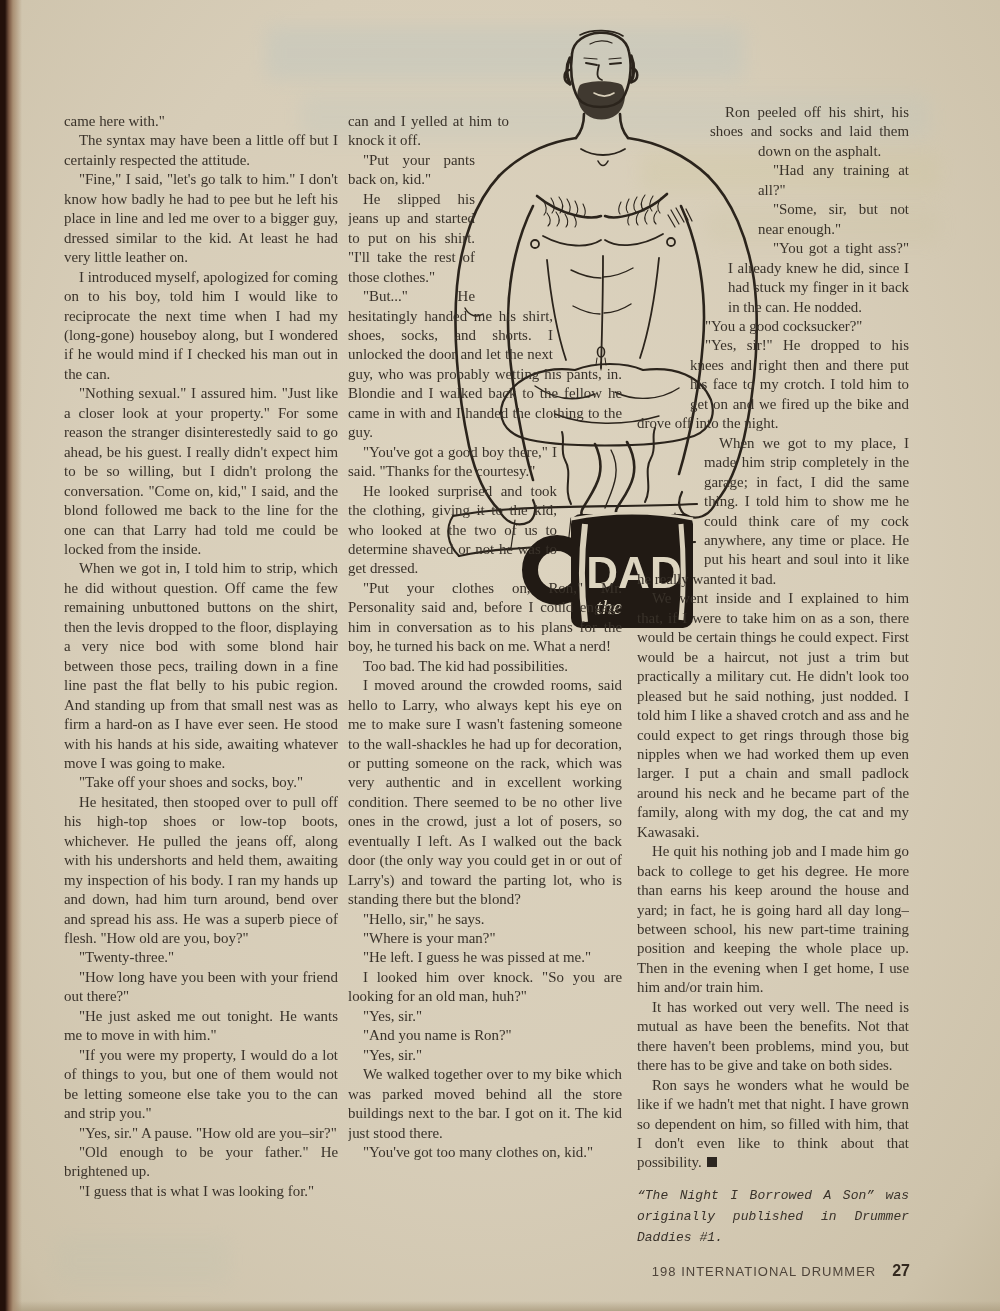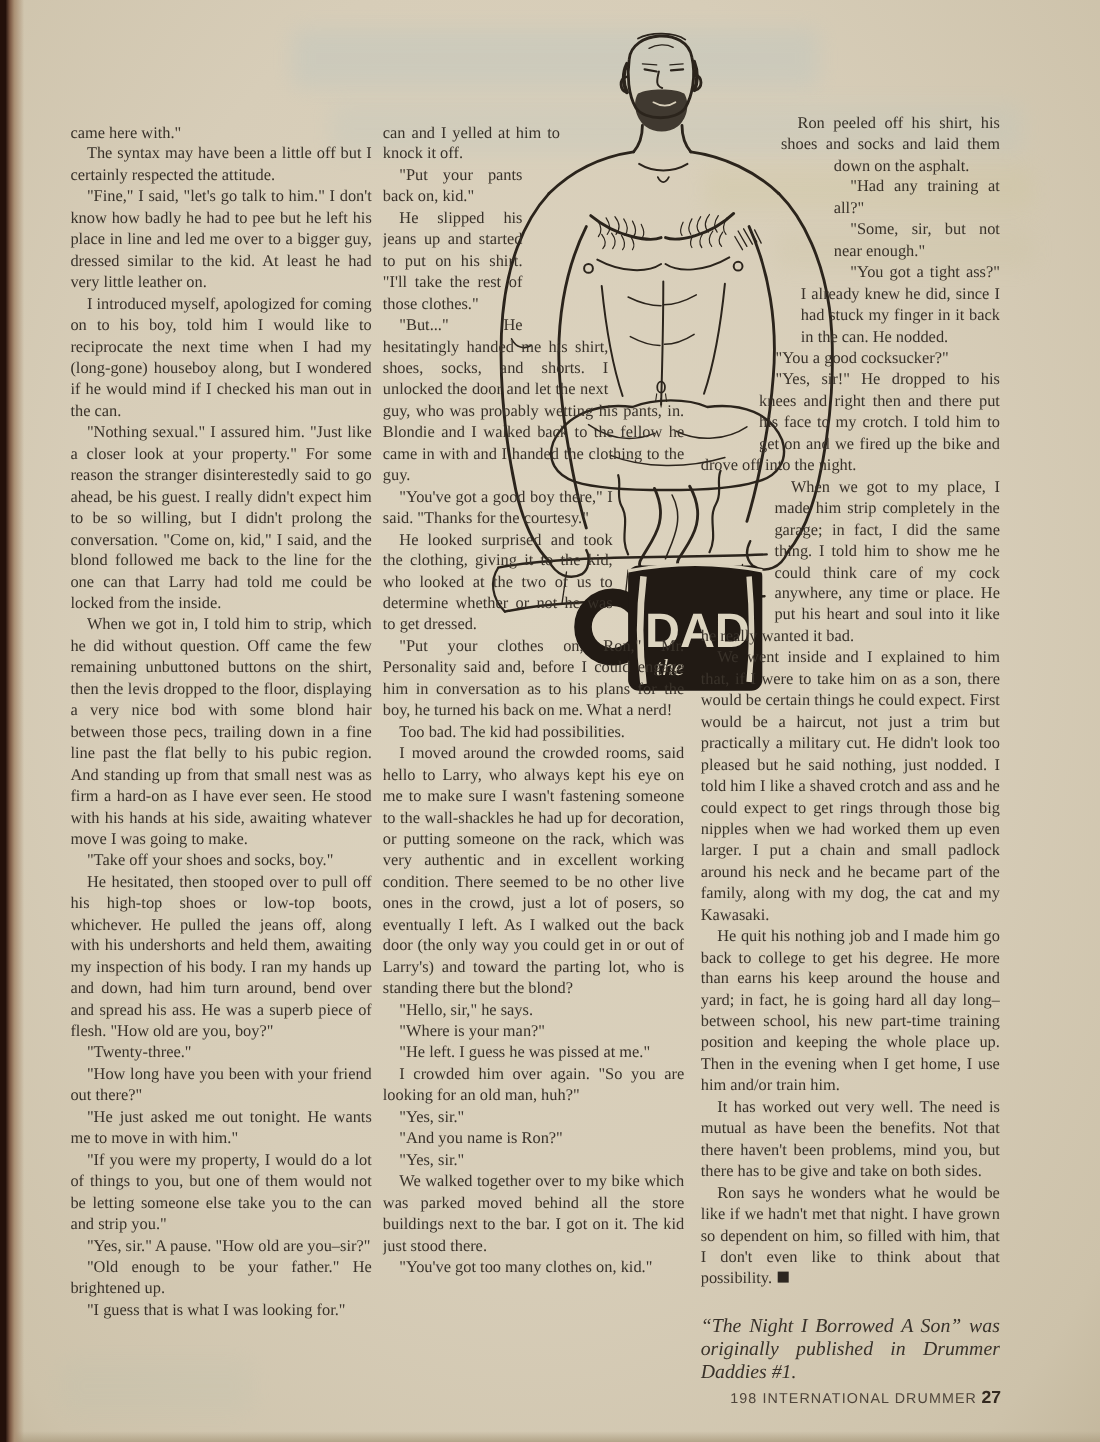--- a/index.html
+++ b/index.html
@@ -16,29 +16,29 @@
     position:absolute;left:0;bottom:0;width:100%;height:10px;z-index:4;
     background:linear-gradient(0deg,#b2a488 0%,rgba(178,164,136,0) 100%);
   }
   .ghost{position:absolute;z-index:0;border-radius:8px;filter:blur(9px);}
   .col{
     position:absolute;z-index:2;text-align:justify;color:#39322a;overflow:hidden;
     font-size:14.9px;line-height:19.45px;
   }
   .col p{margin:0;text-indent:15px;}
   .col p.noindent{text-indent:0;}
-  .col p.note{font-style:italic;text-indent:0;margin-top:22px;font-size:18px;line-height:21px;}
+  .col p.note{font-style:italic;text-indent:0;margin-top:12px;font-size:13px;line-height:21px;font-family:Liberation Mono, monospace;}
   .fl-r{float:right;clear:right;margin-left:9px;}
   .fl-l{float:left;clear:left;margin-right:9px;}
   .endsq{display:inline-block;width:10px;height:10px;background:#2c2620;margin-left:5px;vertical-align:baseline;}
   .footer{
     position:absolute;left:560px;top:1262px;width:350px;z-index:3;text-align:right;
     font-family:"Liberation Sans", sans-serif;color:#4e443a;font-size:13px;letter-spacing:1px;
   }
-  .footer .pnum{font-weight:bold;font-size:16px;letter-spacing:0;color:#33291f;margin-left:4px;}
+  .footer .pnum{font-weight:bold;font-size:16px;letter-spacing:0;color:#33291f;margin-left:16px;}
   svg.art{position:absolute;left:375px;top:8px;width:545px;height:650px;z-index:1;pointer-events:none;}
 </style>
 </head>
 <body>
 
 <div class="page">
 
   <div class="ghost" style="left:265px;top:26px;width:480px;height:54px;background:#b4c3c2;opacity:.30;"></div>
   <div class="ghost" style="left:300px;top:94px;width:630px;height:46px;background:#b8c5c0;opacity:.22;"></div>
   <div class="ghost" style="left:640px;top:152px;width:300px;height:40px;background:#c9c28f;opacity:.18;"></div>
@@ -139,28 +139,28 @@
   <div class="col" id="col-middle" style="left:348px;top:112px;width:274px;height:1145px;">
       <div class="fl-r" style="width: 104px; height: 40px;"></div>
       <div class="fl-r" style="width: 138px; height: 136px;"></div>
       <div class="fl-r" style="width: 60px; height: 58px;"></div>
       <p class="noindent">can and I yelled at him to knock it off.</p>
       <p>"Put your pants back on, kid."</p>
       <p>He slipped his jeans up and started to put on his shirt. "I'll take the rest of those clothes."</p>
       <p>"But..." He hesitatingly handed me his shirt, shoes, socks, and shorts. I unlocked the door and let the next guy, who was probably wetting his pants, in. Blondie and I walked back to the fellow he came in with and I handed the clothing to the guy.</p>
       <div class="fl-r" style="width: 56px; height: 120px;"></div>
       <p>"You've got a good boy there," I said. "Thanks for the courtesy."</p>
-      <p>He looked surprised and took the clothing, giving it to the kid, who looked at the two of us to determine whether or not he was to get dressed.</p>
+      <p>He looked surprised and took the clothing, giving it to the kid, who looked at the two of us to determine shaved or not he was to get dressed.</p>
       <p>"Put your clothes on, Ron," Mr. Personality said and, before I could engage him in conversation as to his plans for the boy, he turned his back on me. What a nerd!</p>
       <p>Too bad. The kid had possibilities.</p>
       <p>I moved around the crowded rooms, said hello to Larry, who always kept his eye on me to make sure I wasn't fastening someone to the wall-shackles he had up for decoration, or putting someone on the rack, which was very authentic and in excellent working condition. There seemed to be no other live ones in the crowd, just a lot of posers, so eventually I left. As I walked out the back door (the only way you could get in or out of Larry's) and toward the parting lot, who is standing there but the blond?</p>
       <p>"Hello, sir," he says.</p>
       <p>"Where is your man?"</p>
       <p>"He left. I guess he was pissed at me."</p>
-      <p>I crowded him over again. "So you are looking for an old man, huh?"</p>
+      <p>I looked him over knock. "So you are looking for an old man, huh?"</p>
       <p>"Yes, sir."</p>
       <p>"And you name is Ron?"</p>
       <p>"Yes, sir."</p>
       <p>We walked together over to my bike which was parked moved behind all the store buildings next to the bar. I got on it. The kid just stood there.</p>
       <p>"You've got too many clothes on, kid."</p>
     </div>
   <div class="col" id="col-right" style="left:637px;top:103px;width:272px;height:1157px;">
       <div class="fl-l" style="width: 64px; height: 58px;"></div>
       <div class="fl-l" style="width: 112px; height: 97px;"></div>
       <div class="fl-l" style="width: 82px; height: 58px;"></div>

